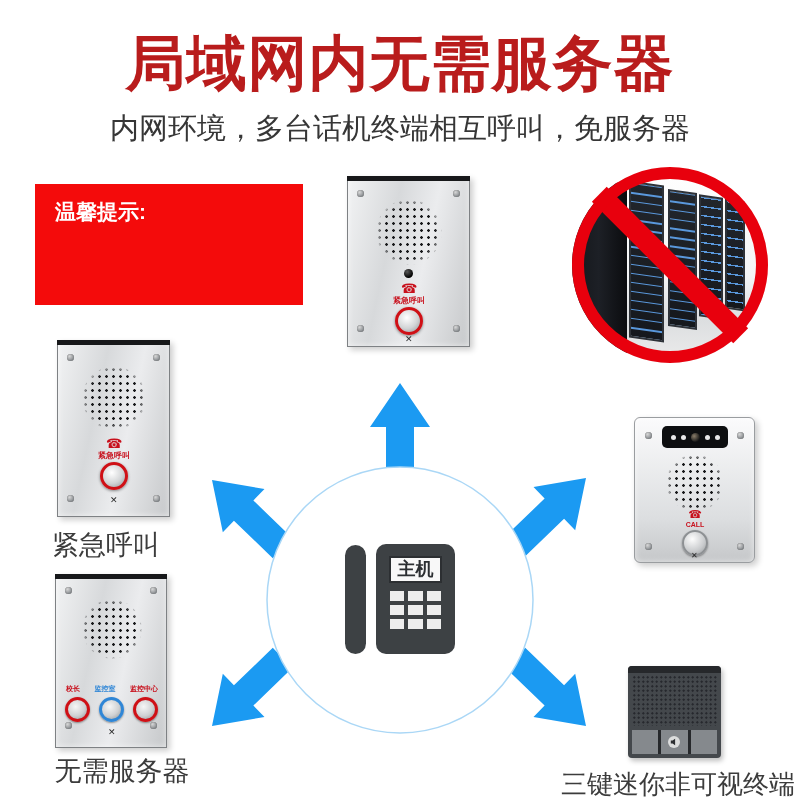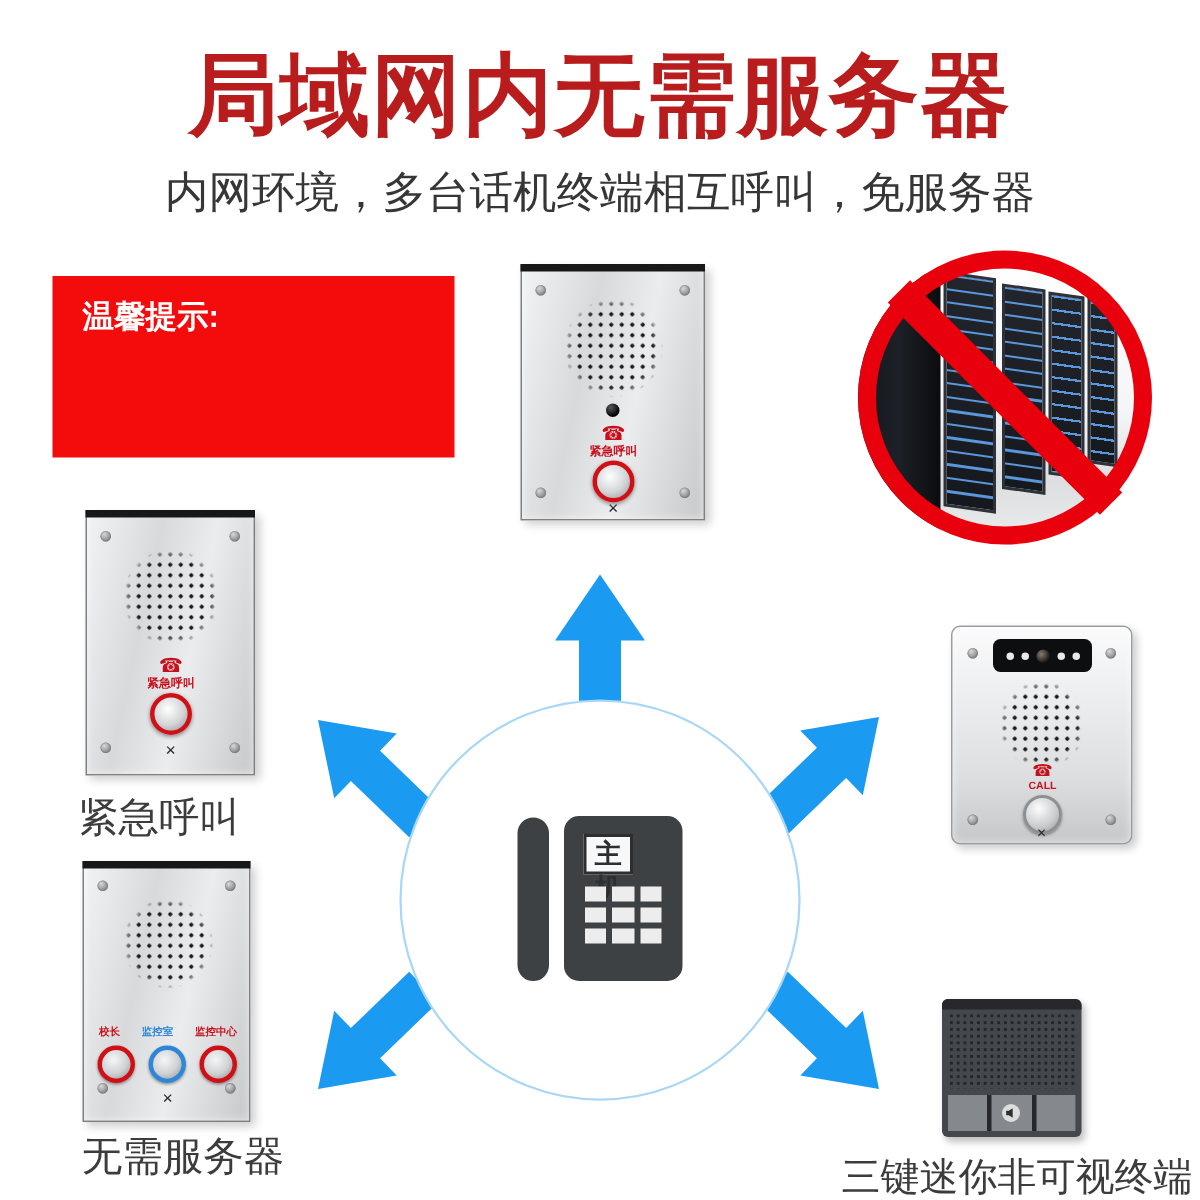--- a/index.html
+++ b/index.html
@@ -18,21 +18,21 @@
          padding:13px 0 0 20px;font-size:21px;font-weight:bold;line-height:30px;}
 
   
   .diagram{position:absolute;left:0;top:0;}
 
   
   .hub-handset{position:absolute;left:345px;top:545px;width:21px;height:109px;
          border-radius:11px;background:#3d4144;}
   .hub-body{position:absolute;left:376px;top:544px;width:79px;height:110px;
          border-radius:10px;background:#3d4144;}
-  .hub-screen{position:absolute;left:13px;top:12px;width:33px;height:27px;
+  .hub-screen{position:absolute;left:13px;top:12px;width:53px;height:27px;
          background:#f8f8f8;border:2px solid #2c2f32;box-sizing:border-box;
          font-size:18px;font-weight:bold;color:#2c2f32;text-align:center;line-height:23px;}
   .hub-keys{position:absolute;left:14px;top:47px;width:51px;display:grid;
          grid-template-columns:repeat(3,1fr);gap:4px;}
   .hub-keys i{display:block;height:10px;background:#ededed;}
 
   
   .panel{position:absolute;box-sizing:border-box;
          background:linear-gradient(102deg,#f2f3f4 0%,#d7d9db 35%,#ebecee 60%,#c6c8ca 100%);
          border:1px solid #7e8184;

